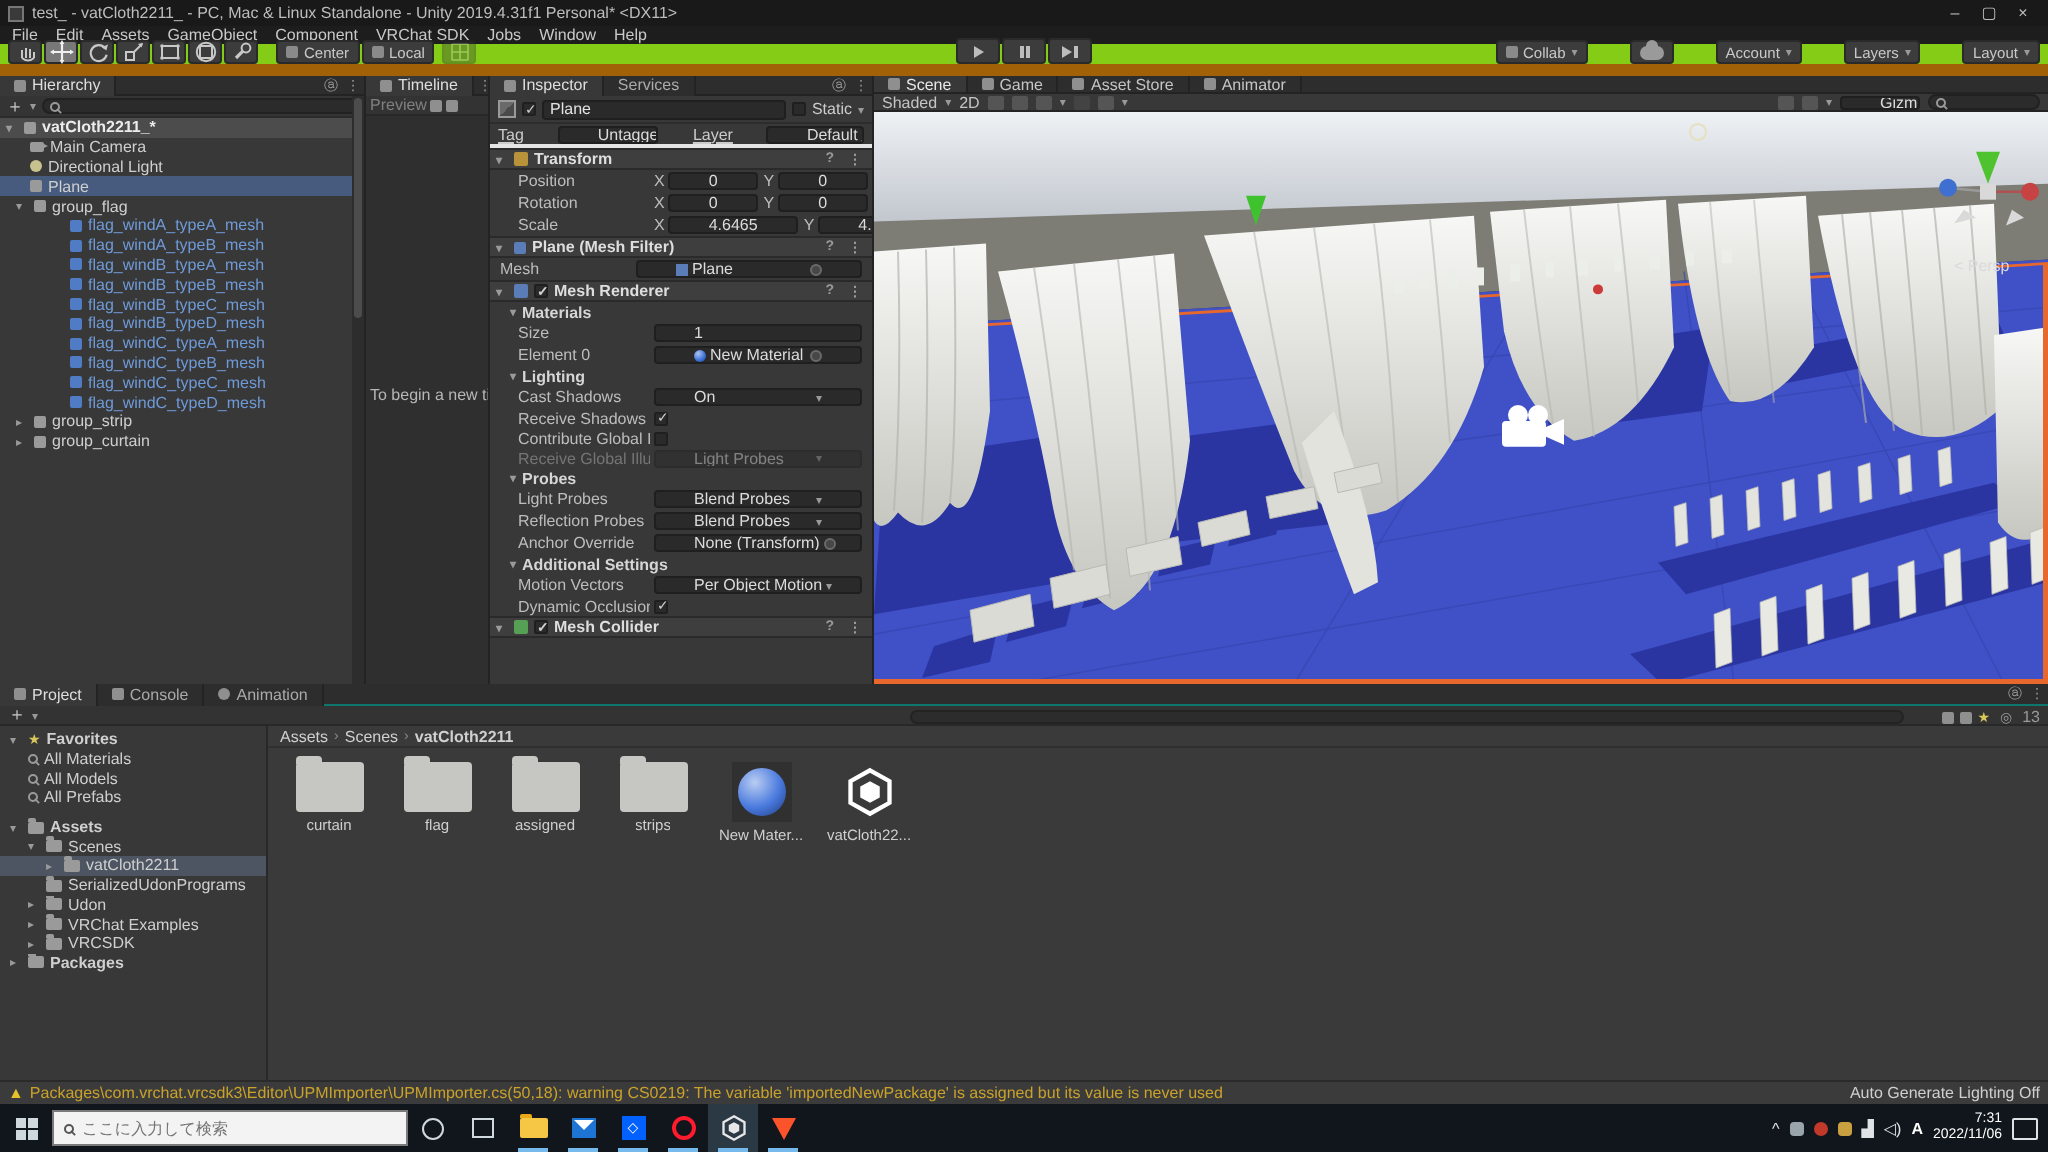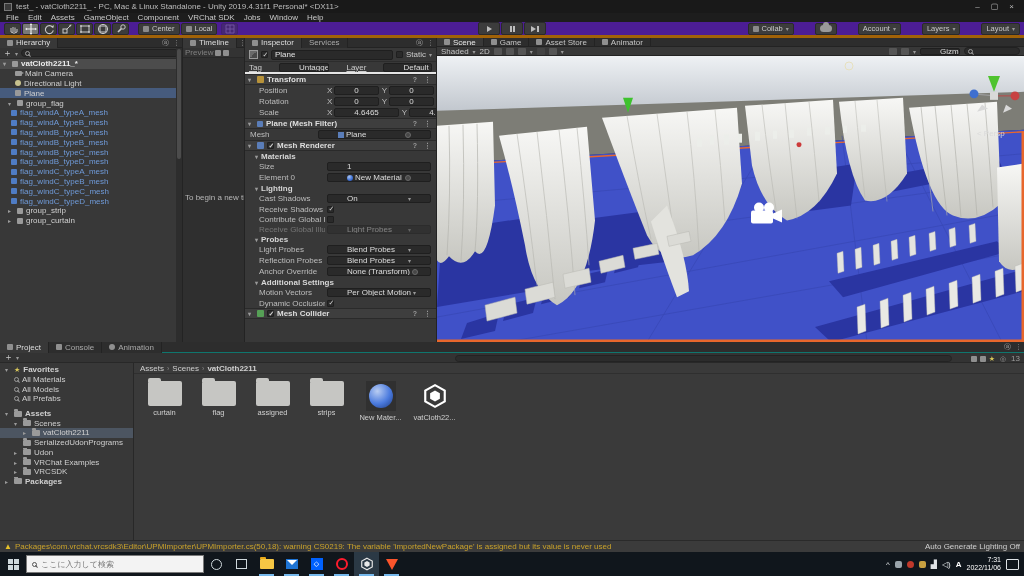--- a/index.html
+++ b/index.html
@@ -9,21 +9,21 @@
 
 .titlebar{position:absolute;top:0;left:0;right:0;height:13px;background:#191919;display:flex;align-items:center;padding:0 4px;gap:4px;}
 .uico{width:8px;height:8px;background:#3a3a3a;border:1px solid #777;flex:0 0 auto;}
 .wtitle{color:#bdbdbd;font-size:8px;white-space:nowrap;overflow:hidden;}
 .winbtns{margin-left:auto;display:flex;}
 .winbtn{width:17px;height:12px;color:#bbb;text-align:center;line-height:12px;font-size:8px;}
 .menubar{position:absolute;top:13px;left:0;right:0;height:9px;background:#1d1d1d;display:flex;gap:9px;padding:0 6px;align-items:center;font-size:8px;color:#c9c9c9;white-space:nowrap;}
 .menubar span{line-height:9px;}
 
 
-.unitybar{position:absolute;top:22px;left:0;right:0;height:16px;background:#4c1d95;border-bottom:3px solid #a16207;display:flex;align-items:center;padding:0 4px;}
+.unitybar{position:absolute;top:22px;left:0;right:0;height:16px;background:#84cc16;border-bottom:6px solid #a16207;display:flex;align-items:flex-end;padding:0 4px;}
 .tbtn{height:12px;min-width:17px;background:#3c3c3c;border:1px solid #2a2a2a;display:flex;align-items:center;justify-content:center;margin-right:1px;border-radius:2px;}
 .tbtn.active{background:#787878;}
 .tbtn svg{display:block}
 .pivotgrp{display:flex;margin-left:8px;gap:1px;}
 .chip{background:#3c3c3c;border:1px solid #2a2a2a;border-radius:2px;height:12px;display:flex;align-items:center;padding:0 4px;gap:3px;font-size:7.5px;color:#c9c9c9;}
 .chip .mini{width:6px;height:6px;background:#8a8a8a;border-radius:1px;}
 .snapbtn{opacity:.35;margin-left:4px;}
 .playgrp{position:absolute;left:50%;transform:translateX(-50%);display:flex;gap:1px;}
 .pbtn{width:22px;height:13px;background:#3c3c3c;border:1px solid #2a2a2a;border-radius:2px;display:flex;align-items:center;justify-content:center;color:#bdbdbd;font-size:7px;gap:1px;}
 .bar{display:inline-block;width:2px;height:6px;background:#bdbdbd;}
@@ -45,21 +45,21 @@
 .mag::after{content:"";position:absolute;width:3px;height:1px;background:#9a9a9a;transform:rotate(45deg);right:-2px;bottom:-1px;}
 
 
 .hierarchy{left:0;width:183px;}
 .htool{height:11px;display:flex;align-items:center;padding:0 3px;gap:3px;border-bottom:1px solid #2b2b2b;background:#343434;}
 .plus{color:#c9c9c9;font-size:9px;line-height:9px;}
 .searchbox{flex:1;height:8px;background:#2b2b2b;border:1px solid #212121;border-radius:4px;display:flex;align-items:center;padding:0 3px;gap:2px;}
 .hrow{height:9.8px;display:flex;align-items:center;padding-left:15px;gap:3px;white-space:nowrap;font-size:8px;color:#cfcfcf;overflow:hidden;}
 .hrow.scene{background:#4c4c4c;padding-left:3px;color:#ececec;font-weight:bold;}
 .hrow.sel{background:#465b7d;}
-.hrow.lvl2{padding-left:11px;}
+.hrow.lvl2{padding-left:35px;}
 .hrow.blue{color:#6f9ad8;}
 .tri{color:#9a9a9a;font-size:6px;width:6px;flex:0 0 auto;}
 .cube{width:6px;height:6px;background:#9a9a9a;border-radius:1px;flex:0 0 auto;}
 .cube.blue{background:#4f7cc4;}
 .camico{width:7px;height:5px;background:#9a9a9a;border-radius:1px;position:relative;flex:0 0 auto;}
 .camico::after{content:"";position:absolute;right:-2px;top:1px;border-left:2px solid #9a9a9a;border-top:1.5px solid transparent;border-bottom:1.5px solid transparent;}
 .sunico{width:6px;height:6px;border-radius:50%;background:#c8c28e;flex:0 0 auto;}
 .vsb{position:absolute;right:0;top:10px;bottom:0;width:6px;background:#2d2d2d;}
 .vsb .thumb{position:absolute;top:1px;left:1px;right:1px;height:110px;background:#4c4c4c;border-radius:3px;}
 

